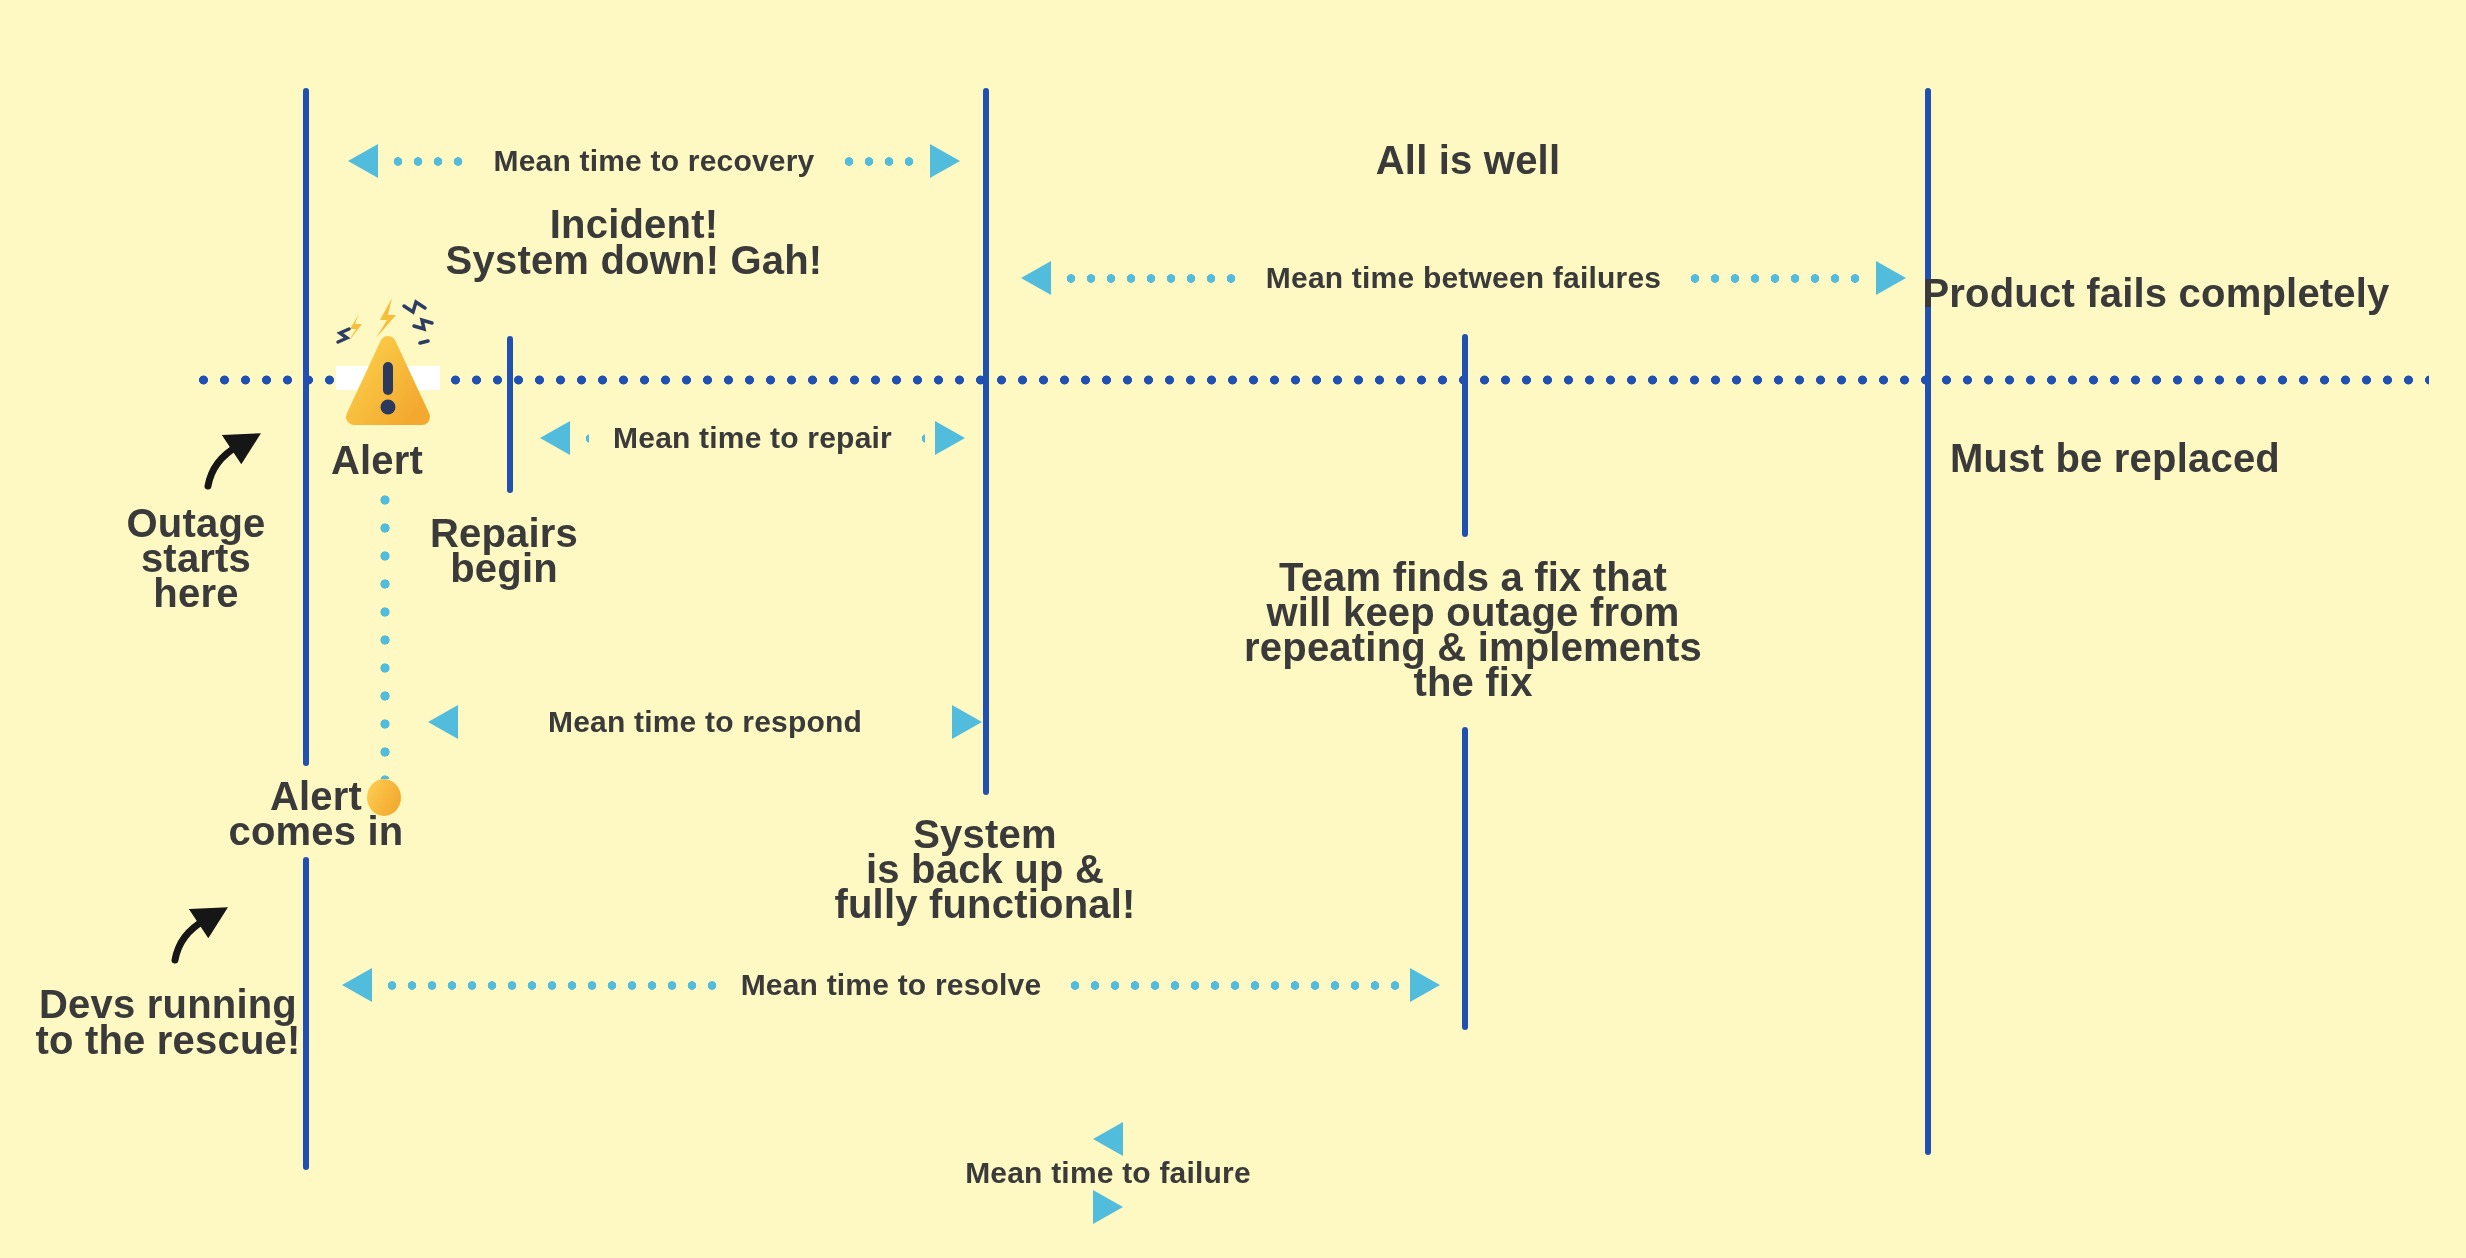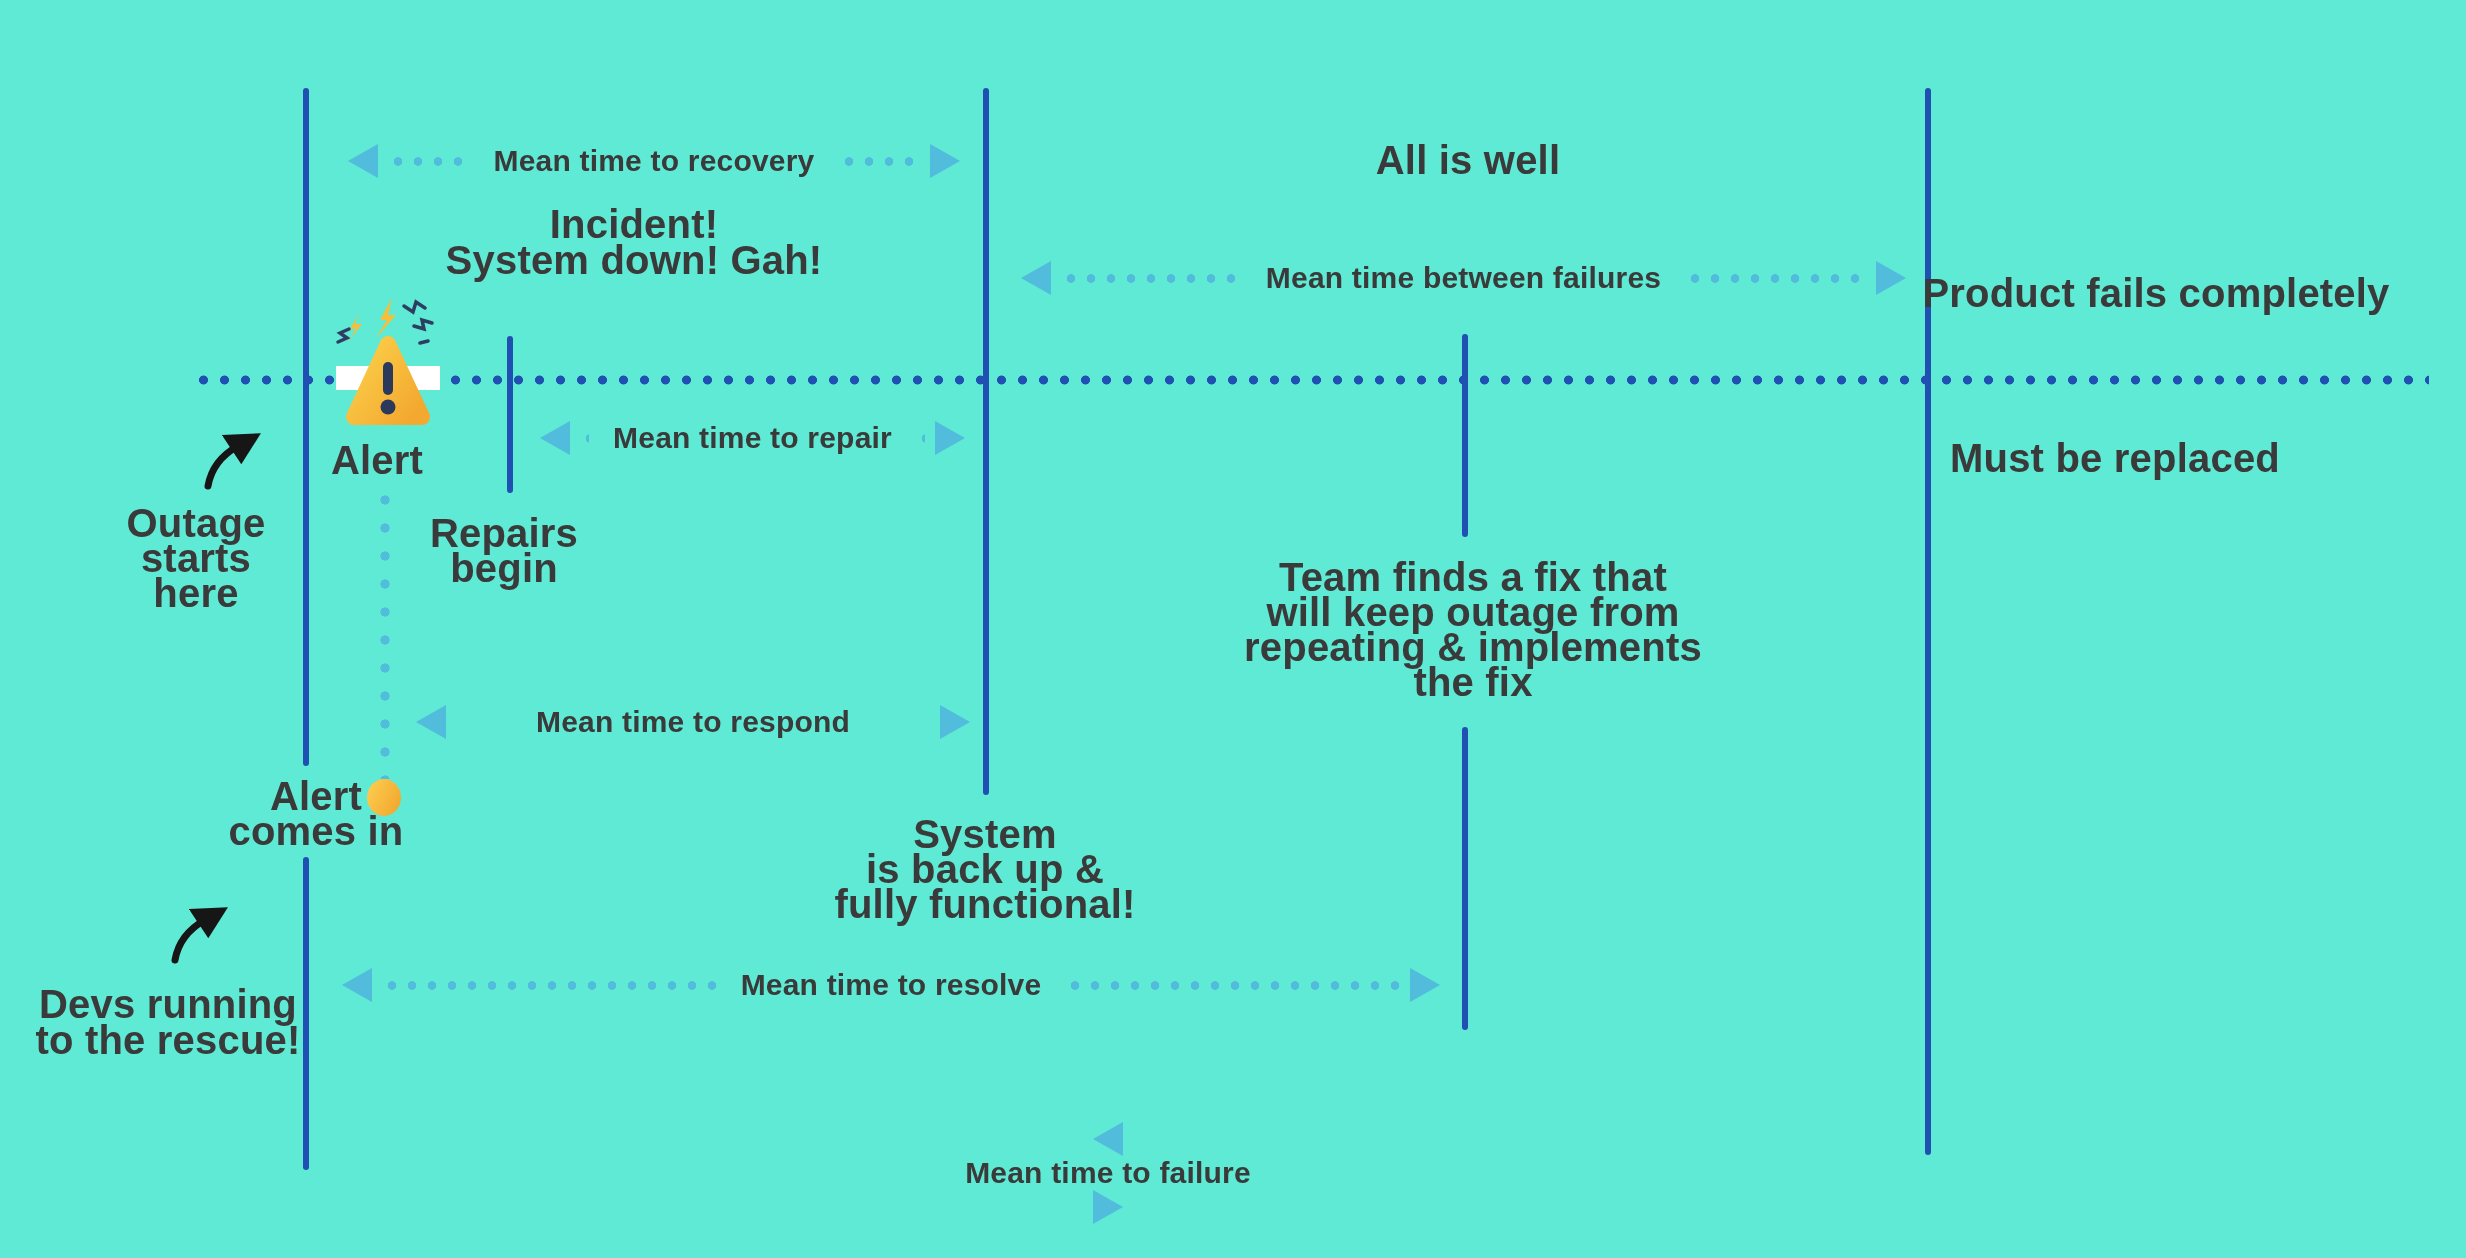--- a/index.html
+++ b/index.html
@@ -5,21 +5,21 @@
   :root{
     --navy:#2150b3;
     --cyan:#52bcdd;
     --text:#3a3a3a;
     --black:#161616;
   }
   html,body{margin:0;padding:0;background:#fff;}
   #canvas{
     position:relative;
     width:2466px;height:1258px;
-    background:#5eead4;
+    background:#fef9c3;
     overflow:hidden;
     font-family:"Liberation Sans", sans-serif;
   }
   
   .vline{
     position:absolute;
     width:6px;
     background:var(--navy);
     border-radius:3px;
     z-index:2;
@@ -130,21 +130,21 @@
   </div>
 
   <div class="marrow" style="left:540px;top:418px;width:425px;">
     <div class="ah ah-left"></div>
     <div class="mdots"></div>
     <div class="mlabel">Mean time to repair</div>
     <div class="mdots"></div>
     <div class="ah ah-right"></div>
   </div>
 
-  <div class="marrow" style="left:416px;top:702px;width:549px;gap:28px;">
+  <div class="marrow" style="left:428px;top:702px;width:549px;gap:28px;">
     <div class="ah ah-left"></div>
     <div class="mdots"></div>
     <div class="mlabel">Mean time to respond</div>
     <div class="mdots"></div>
     <div class="ah ah-right"></div>
   </div>
 
   <div class="marrow" style="left:342px;top:965px;width:1098px;">
     <div class="ah ah-left"></div>
     <div class="mdots"></div>

